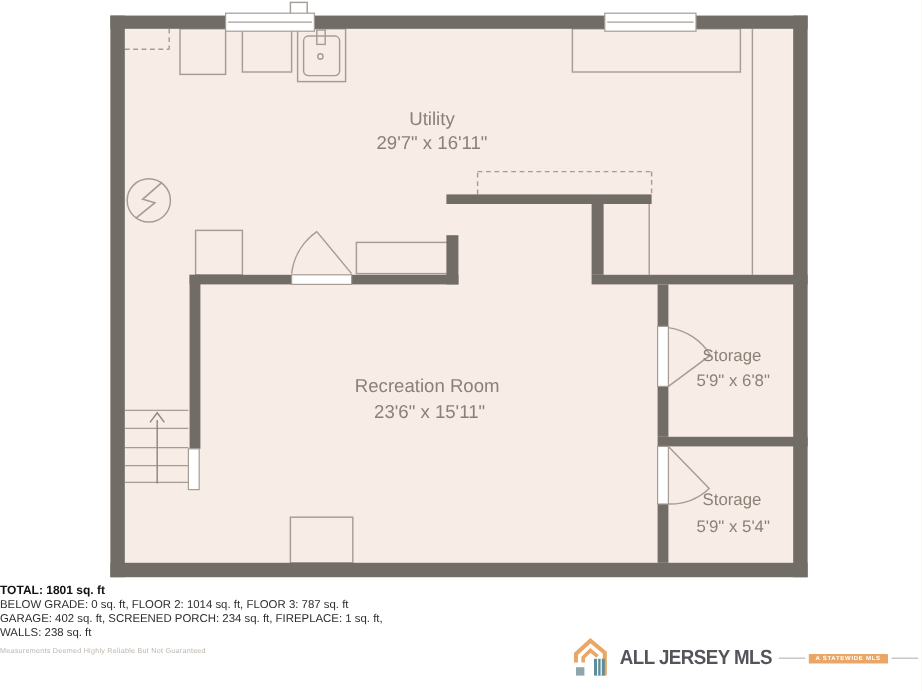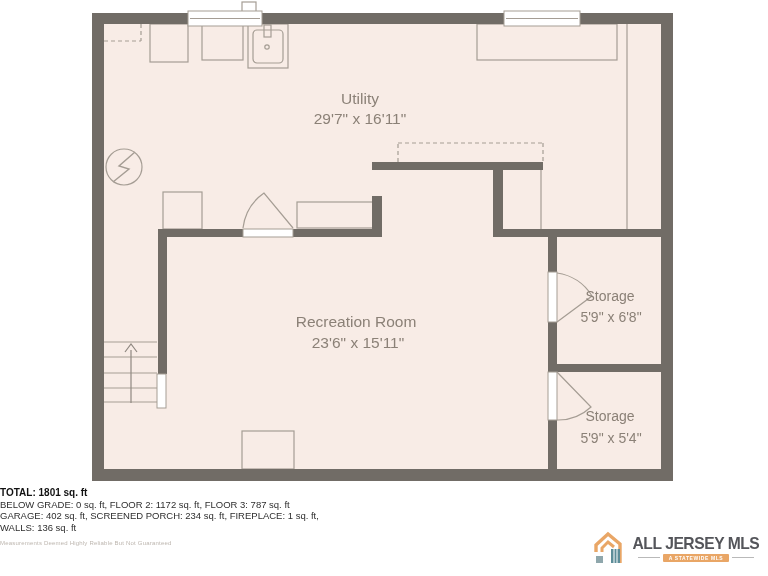--- a/index.html
+++ b/index.html
@@ -9,21 +9,21 @@
   html,body{margin:0;padding:0;}
   body{width:768px;height:576px;background:#ffffff;position:relative;overflow:hidden;
        font-family:"Liberation Sans", sans-serif;}
   svg text{font-family:"Liberation Sans", sans-serif;}
   .plan-svg{position:absolute;left:0;top:0;}
   .summary{position:absolute;left:0;top:487px;width:768px;text-align:left;
            color:var(--ink);font-size:9.5px;line-height:11.6px;}
   .summary .total{font-weight:bold;font-size:10px;color:#111;}
   .summary .disclaimer{margin-top:5px;font-size:6px;color:var(--muted);letter-spacing:.2px;}
   .logo{position:absolute;right:3px;top:530px;display:flex;align-items:center;gap:4px;}
-  .logo-text{display:flex;flex-direction:column;align-items:center;}
+  .logo-text{display:flex;align-items:center;}
   .logo-name{font-weight:bold;font-size:17px;color:var(--logoink);letter-spacing:-0.5px;
              transform:scaleX(0.92);white-space:nowrap;line-height:18px;}
   .tagline-row{display:flex;align-items:center;gap:3px;width:100%;justify-content:center;margin-top:1px;}
   .tagline-row .rule{flex:0 0 22px;height:1px;background:#b9b9b9;}
   .tagline{background:var(--orange);color:#ffffff;font-size:5px;font-weight:bold;
            padding:1px 6px;border-radius:1px;letter-spacing:.6px;white-space:nowrap;}
 </style>
 </head>
 <body>
 
@@ -130,23 +130,23 @@
     <text x="358" y="348" font-size="15.5">23'6" x 15'11"</text>
     <text x="610" y="301" font-size="14">Storage</text>
     <text x="611" y="322" font-size="14">5'9" x 6'8"</text>
     <text x="610" y="421" font-size="14">Storage</text>
     <text x="611" y="443" font-size="14">5'9" x 5'4"</text>
   </g>
 </svg>
 
 <div class="summary">
   <div class="total">TOTAL: 1801 sq. ft</div>
-  <div>BELOW GRADE: 0 sq. ft, FLOOR 2: 1172 sq. ft, FLOOR 3: 787 sq. ft</div>
+  <div>BELOW GRADE: 0 sq. ft, FLOOR 2: 1014 sq. ft, FLOOR 3: 787 sq. ft</div>
   <div>GARAGE: 402 sq. ft, SCREENED PORCH: 234 sq. ft, FIREPLACE: 1 sq. ft,</div>
-  <div>WALLS: 136 sq. ft</div>
+  <div>WALLS: 238 sq. ft</div>
   <div class="disclaimer">Measurements Deemed Highly Reliable But Not Guaranteed</div>
 </div>
 
 <div class="logo">
   <svg width="30" height="36" viewBox="0 0 30 34">
     <path d="M3,21 L3,14 L15,3 L27,13 L27,32" fill="none" stroke="var(--orange)" stroke-width="3.4"></path>
     <path d="M9,21 L9,17 L15,11 L21,16" fill="none" stroke="var(--orange)" stroke-width="3"></path>
     <rect x="18" y="18" width="9" height="14" fill="var(--teal)"></rect>
     <line x1="21" y1="18" x2="21" y2="32" stroke="#ffffff" stroke-width="1"></line>
     <line x1="24" y1="18" x2="24" y2="32" stroke="#ffffff" stroke-width="1"></line>

